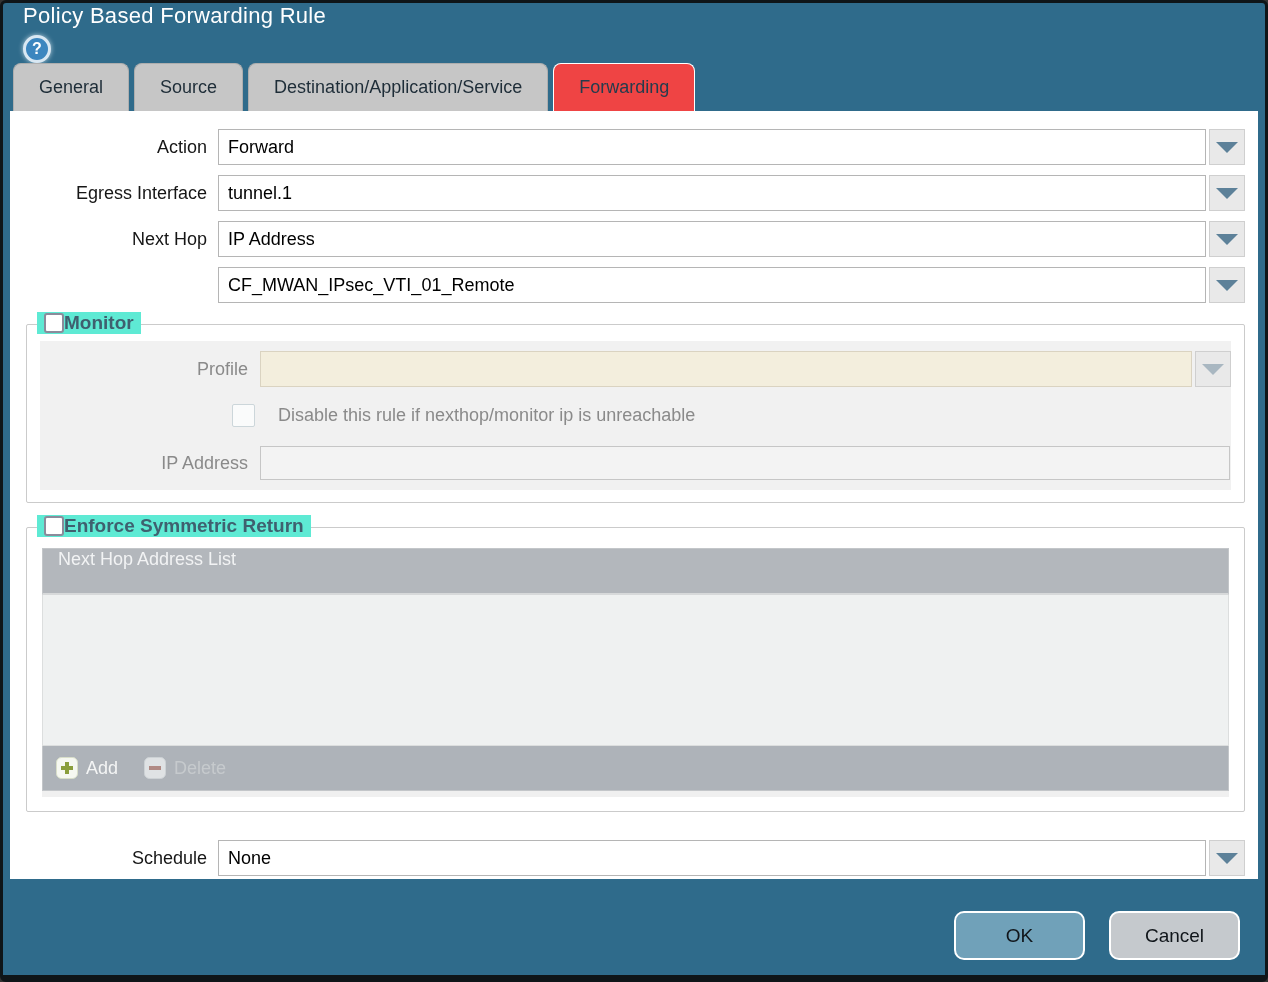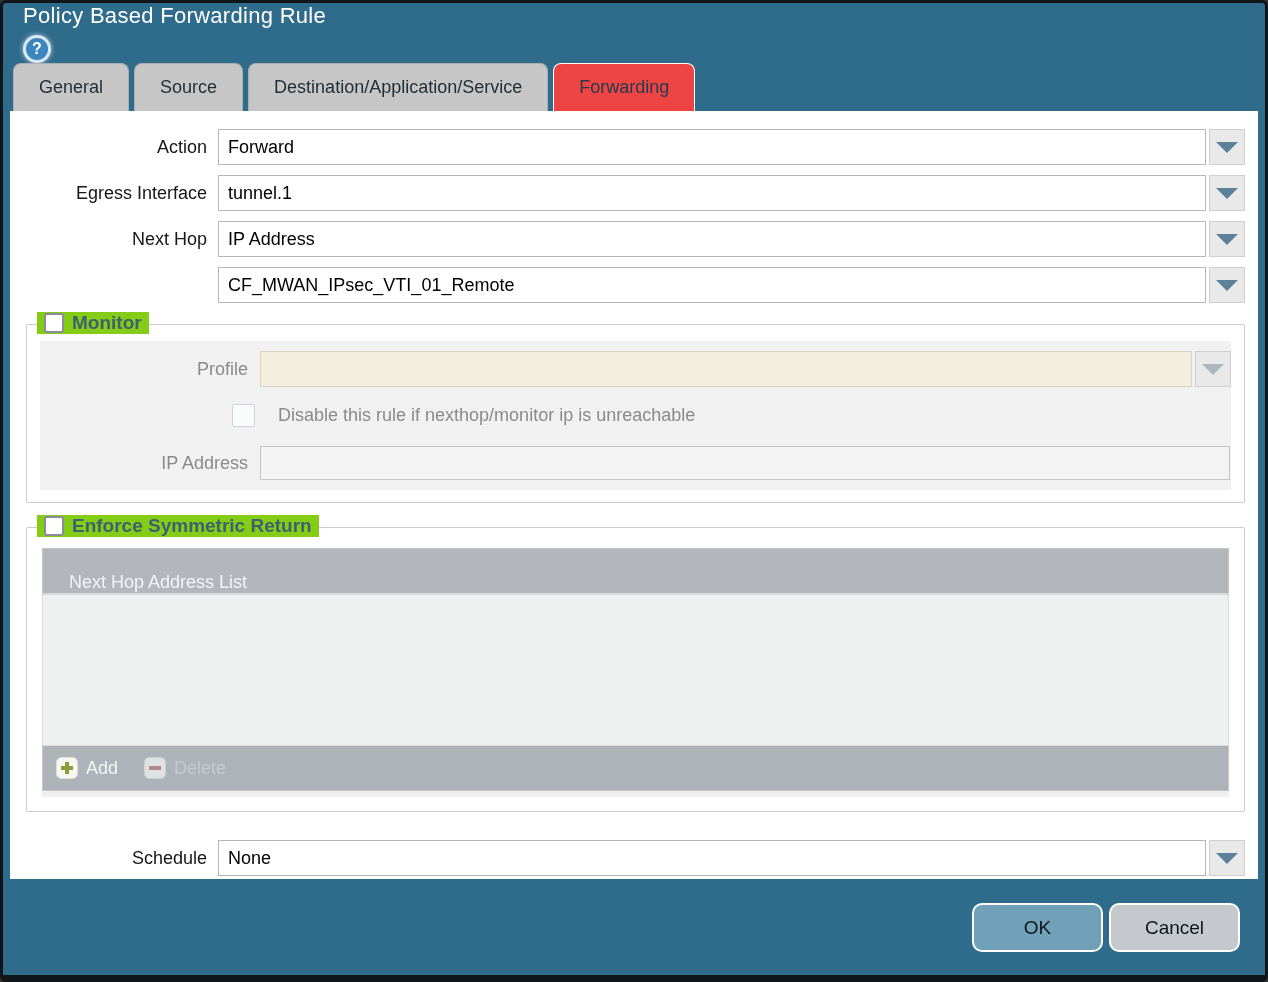--- a/index.html
+++ b/index.html
@@ -47,46 +47,46 @@
     width:36px; height:36px; margin-left:3px; flex:0 0 36px;
     background:#e9e9e9; border:1px solid #cfcfcf;
     display:flex; align-items:center; justify-content:center; cursor:pointer;
   }
   .dd-arrow { width:0; height:0; border-left:11px solid transparent; border-right:11px solid transparent; border-top:11px solid #5d8199; }
   .dd-btn.disabled { cursor:default; }
   .dd-btn.disabled .dd-arrow { border-top-color:#a9b7c1; }
 
   
   .group { position:relative; border:1px solid #cbcbcb; border-radius:2px; margin:21px 0 0 7px; padding:16px 13px 12px; }
-  .group-legend { position:absolute; top:-13px; left:10px; background:#84cc16; display:flex; align-items:center; gap:8px; padding:0 7px; }
+  .group-legend { position:absolute; top:-13px; left:10px; background:#5eead4; display:flex; align-items:center; padding:0 7px; }
   .cb { width:20px; height:20px; border:2px solid #8b8b9b; border-radius:3px; background:#fff; cursor:pointer; flex:0 0 20px; }
   .legend-text { font-size:19px; font-weight:bold; color:#3f606f; }
 
   .group-panel { background:#f1f1f1; padding:10px 0 10px; }
   .p-row { display:flex; align-items:center; padding:0 0 0 0; }
   .p-label { width:220px; text-align:right; padding-right:12px; font-size:18px; color:#8a8a8a; white-space:nowrap; }
   .field-beige { flex:1; height:36px; background:#f3eedd; border:1px solid #dad3c1; font-size:18px; padding:0 9px; color:#777; min-width:0; }
   .field-dis { flex:1; height:34px; background:#f3f3f3; border:1px solid #c6c6c6; font-size:18px; padding:0 9px; color:#777; margin-right:1px; min-width:0; }
   .cb-dis { width:23px; height:23px; border:1px solid #ccd6da; border-radius:2px; background:#fafbfb; flex:0 0 23px; }
   .cb-row { margin:17px 0 19px 192px; display:flex; align-items:center; gap:23px; }
   .cb-row-label { font-size:18px; color:#8a8a8a; }
 
   
   .nh-table { margin:4px 2px 2px; border-bottom:6px solid #f0f0f0; }
   .thead { height:47px; background:#b3b7bc; border:1px solid #c3c6c9; border-bottom:2px solid #d7d9da;
-           color:#f2f3f4; font-size:18px; display:flex; align-items:flex-end; padding:0 26px; }
+           color:#f2f3f4; font-size:18px; display:flex; align-items:flex-start; padding:0 15px; }
   .tbody { height:151px; background:#eff1f1; border:1px solid #dcdede; border-top:none; }
   .tfoot { height:45px; background:#aeb3b9; border:1px solid #c3c6c9; border-top:none;
            display:flex; align-items:center; gap:26px; padding:0 13px; }
   .tbl-btn { display:flex; align-items:center; gap:8px; font-size:18px; cursor:pointer; }
   .tbl-btn.add { color:#f4f5f5; }
   .tbl-btn.del { color:#c6cacd; cursor:default; }
 
   
-  .dialog-footer { position:absolute; right:25px; bottom:23px; display:flex; gap:6px; }
+  .dialog-footer { position:absolute; right:25px; bottom:15px; display:flex; gap:24px; }
   .btn {
     width:131px; height:49px; border-radius:10px; border:2px solid #ffffff;
     font-family:"Liberation Sans",sans-serif; font-size:19px; color:#10151a; cursor:pointer;
   }
   .btn-ok { background:#70a1b9; }
   .btn-cancel { background:#c5c9cd; }
 
   .mt22 { margin-top:28px; }
   .mt24 { margin-top:24px; }
 </style>

